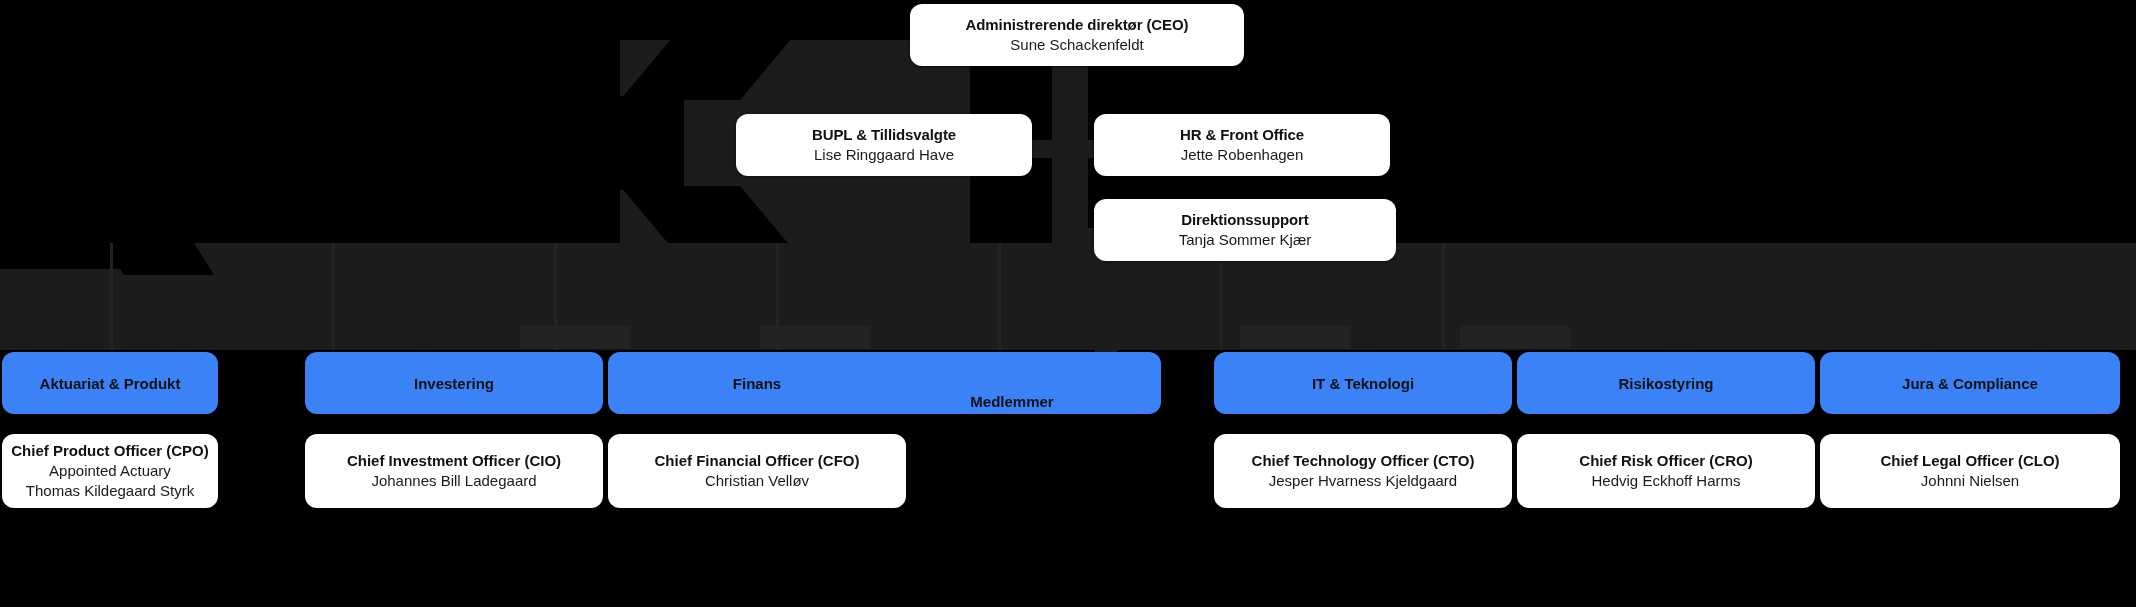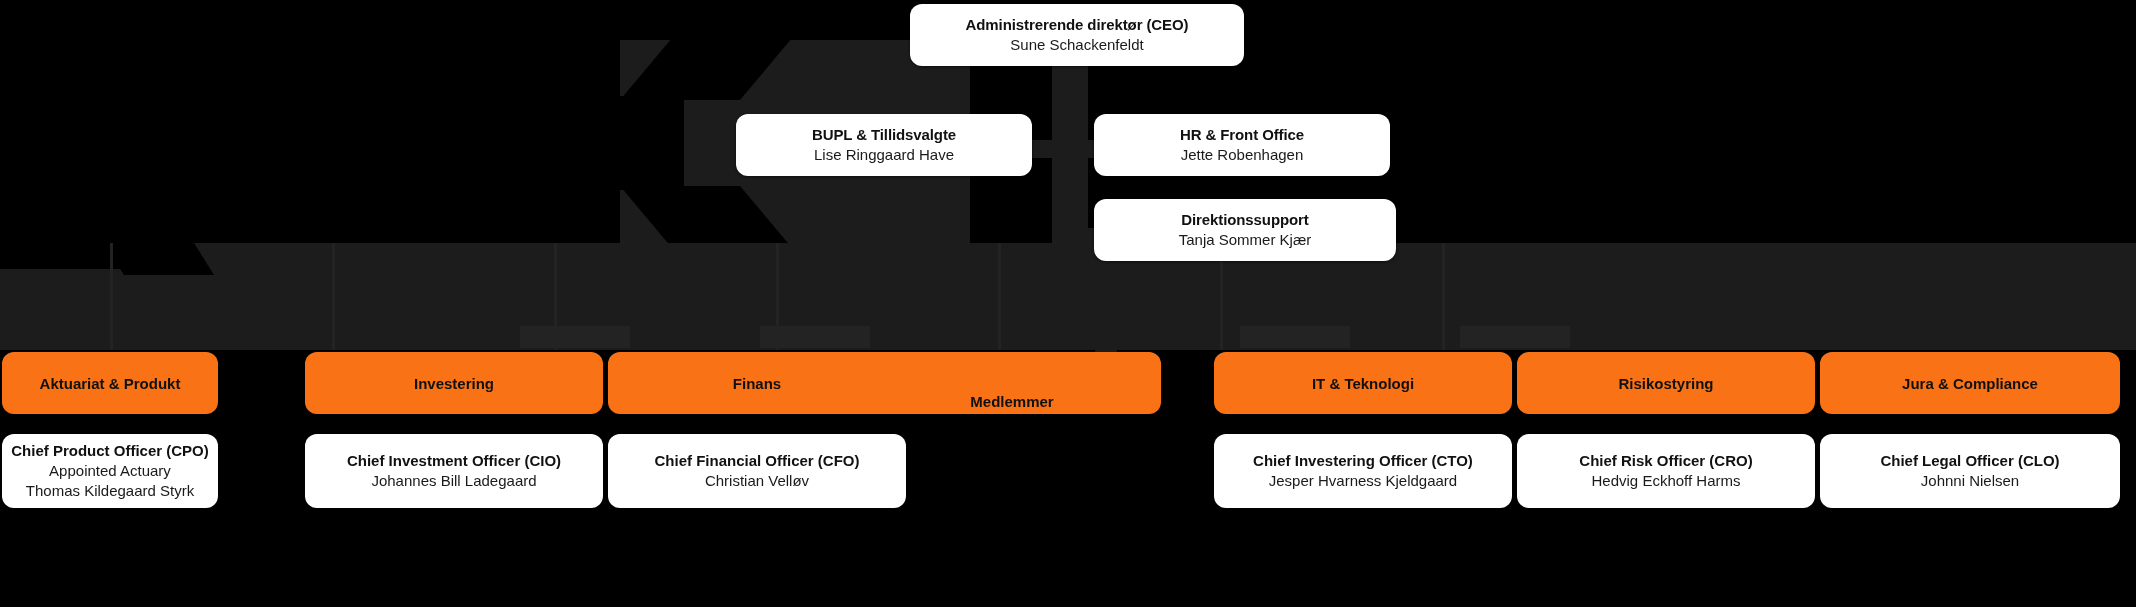--- a/index.html
+++ b/index.html
@@ -178,21 +178,21 @@
   .node .sub {
     font-weight: normal;
     font-size: 15px;
     line-height: 1.32;
     color: #1a1a1a;
   }
 
   
   .dept-head {
     position: absolute;
-    background: #f97316;
+    background: #3b82f6;
     border-radius: 12px;
     display: flex;
     align-items: center;
     justify-content: center;
     text-align: center;
     box-sizing: border-box;
     padding: 4px 8px;
   }
   .dept-head .ttl {
     font-weight: bold;
@@ -347,21 +347,21 @@
     <div class="sub">Johannes Bill Ladegaard</div>
   </div>
 
   <div class="officer" style="left:608px;  top:434px; width:298px; height:74px;">
     <div class="ttl">Chief Financial Officer (CFO)</div>
     <div class="sub">Christian Velløv</div>
   </div>
 
 
   <div class="officer" style="left:1214px; top:434px; width:298px; height:74px;">
-    <div class="ttl">Chief Investering Officer (CTO)</div>
+    <div class="ttl">Chief Technology Officer (CTO)</div>
     <div class="sub">Jesper Hvarness Kjeldgaard</div>
   </div>
 
   <div class="officer" style="left:1517px; top:434px; width:298px; height:74px;">
     <div class="ttl">Chief Risk Officer (CRO)</div>
     <div class="sub">Hedvig Eckhoff Harms</div>
   </div>
 
   <div class="officer" style="left:1820px; top:434px; width:300px; height:74px;">
     <div class="ttl">Chief Legal Officer (CLO)</div>

